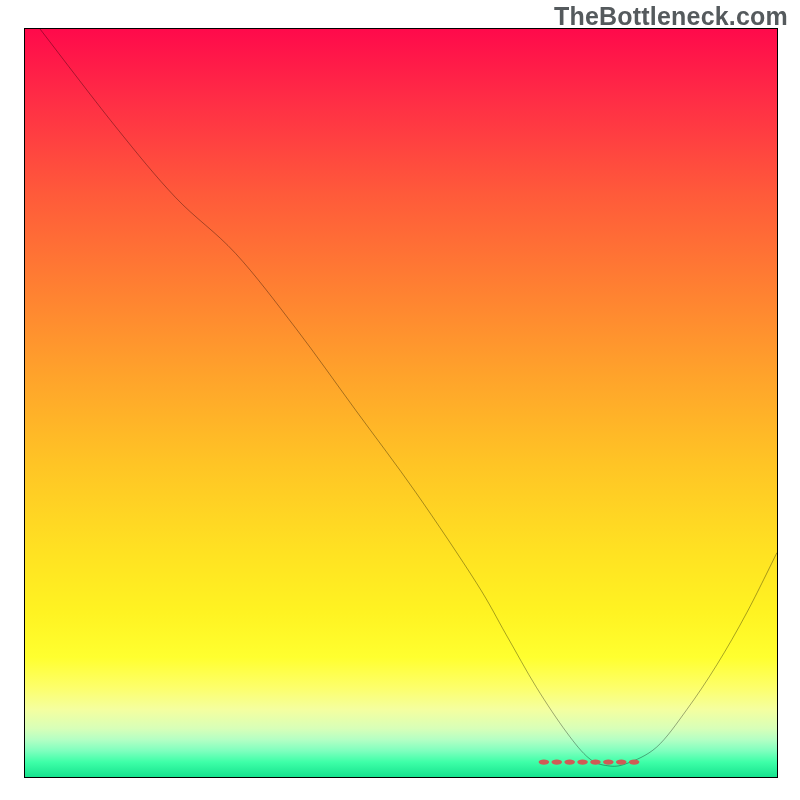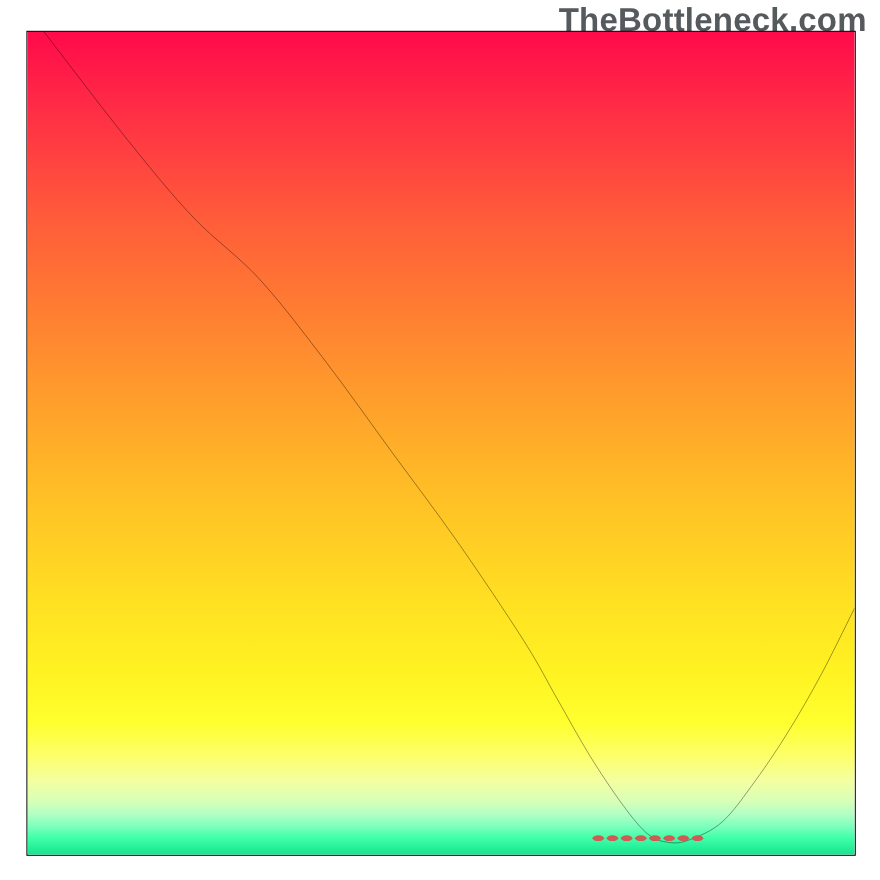--- a/index.html
+++ b/index.html
@@ -13,21 +13,21 @@
   }
   .stage {
     position: relative;
     width: 800px;
     height: 800px;
   }
   .watermark {
     position: absolute;
     top: 2px;
     right: 12px;
-    font-size: 30px;
+    font-size: 25px;
     font-weight: 600;
     color: #555a5d;
     letter-spacing: 0.2px;
   }
   .plot-area {
     position: absolute;
     left: 24px;
     top: 28px;
     width: 754px;
     height: 750px;

